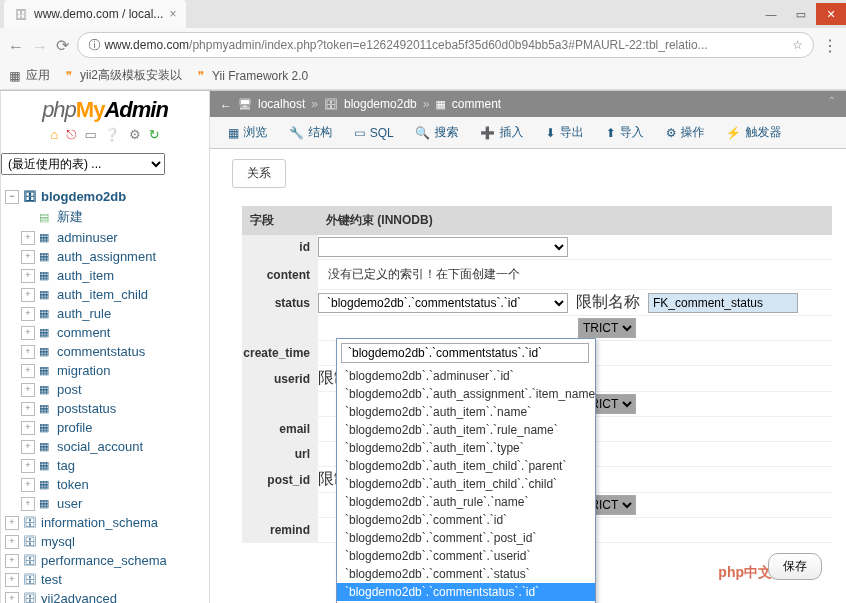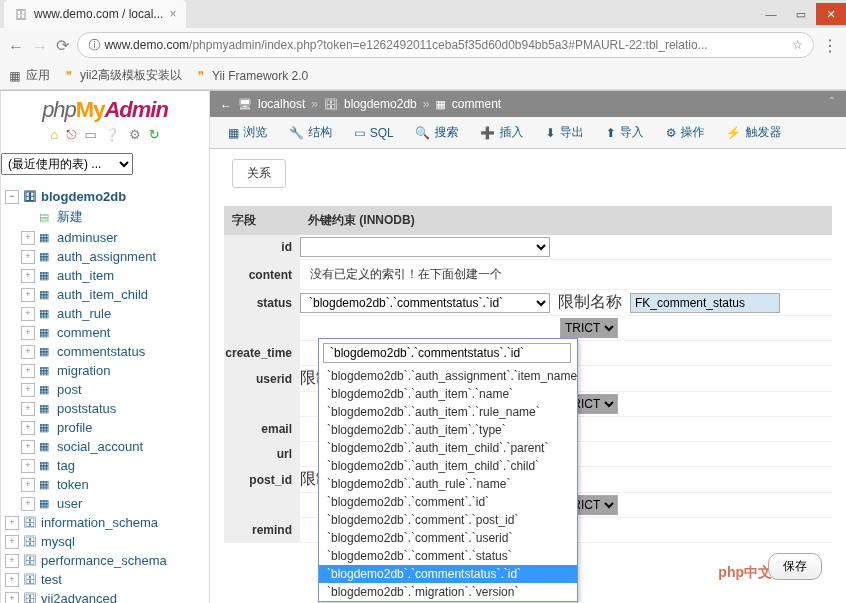--- a/index.html
+++ b/index.html
@@ -31,23 +31,23 @@
     
     
     .content { display: flex; height: calc(603px - 90px); }
     
     
     .sidebar { width: 210px; background: #fff; border: 1px solid #ddd; border-top: none; box-shadow: 1px 0 2px rgba(0,0,0,0.1); }
     .logo { text-align: center; padding: 6px 0 2px; }
     .logo-text { font-size: 22px; font-weight: bold; letter-spacing: -1px; }
     .logo-php { color: #666; font-style: italic; font-weight: normal; }
     .logo-my { color: #f90; }
-    .logo-admin { color: #be185d; font-style: italic; }
+    .logo-admin { color: #000000; font-style: italic; }
     .logo-icons { display: flex; justify-content: center; gap: 8px; padding: 2px 0 6px; font-size: 13px; }
-    .recent-tables { width: 132px; margin: 4px auto 8px; font-size: 12px; padding: 2px; }
+    .recent-tables { width: 164px; margin: 4px auto 8px; font-size: 12px; padding: 2px; }
     
     .db-tree { padding: 4px 4px 0 4px; }
     .tree-row { display: flex; align-items: center; padding: 2px 0; font-size: 13px; color: #235a81; }
     .tree-row .indent1 { width: 16px; }
     .expand { width: 14px; height: 14px; border: 1px solid #bbb; display: inline-flex; align-items: center; justify-content: center; font-size: 9px; color: #888; margin-right: 4px; line-height: 1; background: #fff; }
     .tree-icon { width: 14px; margin-right: 4px; font-size: 11px; }
     .tree-lbl { cursor: pointer; }
     .tree-row.selected { font-weight: bold; }
     
     
@@ -56,21 +56,21 @@
     .bc-sep { color: #ccc; }
     .bc-icon { font-size: 11px; }
     
     .tabs { display: flex; background: #f6f6f6; border-bottom: 1px solid #ccc; height: 32px; align-items: center; padding: 0 8px; gap: 2px; }
     .tab-item { display: flex; align-items: center; gap: 4px; padding: 6px 10px; color: #235a81; font-size: 12px; cursor: pointer; }
     .tab-item .ti-icon { font-size: 12px; }
     
     .subtab-row { padding: 10px 0 12px 22px; }
     .subtab { display: inline-block; border: 1px solid #ccc; border-radius: 3px; padding: 5px 14px; background: #fff; font-size: 12px; color: #333; }
     
-    .fk-area { margin: 6px 14px 0 14px; }
+    .fk-area { margin: 6px 14px 0 32px; }
     .fk-header { background: #d9d9d9; display: flex; padding: 6px 8px; font-weight: bold; font-size: 12px; color: #333; }
     .fk-header .col-field { width: 76px; }
     .fk-header .col-fk { flex: 1; }
     
     .fk-row { display: flex; align-items: center; border-bottom: 1px solid #f0f0f0; min-height: 25px; font-size: 12px; }
     .fk-field { width: 76px; text-align: right; padding-right: 8px; font-weight: bold; color: #333; background: #eee; align-self: stretch; display: flex; align-items: center; justify-content: flex-end; }
     .fk-content { flex: 1; padding: 2px 0; display: flex; align-items: center; gap: 8px; }
     .fk-select { width: 250px; height: 20px; font-size: 12px; border: 1px solid #aaa; background: #fff; padding: 0 4px; }
     .fk-name-lbl { font-size: 16px; color: #333; }
     .fk-name-input { width: 150px; height: 20px; border: 1px solid #aaa; background: #d4e6f4; padding: 0 4px; font-size: 12px; }
@@ -410,20 +410,21 @@
           </div>
           <div class="fk-row">
             <div class="fk-field">remind</div>
             <div class="fk-content"></div>
           </div>
         </div>
 
       <div class="dropdown">
         <input class="dd-input" value="`blogdemo2db`.`commentstatus`.`id`" style="">
         <div class="dd-list" id="dd-list">
+            <div class="dd-item">`blogdemo2db`.`adminuser`.`id`</div>
             <div class="dd-item">`blogdemo2db`.`auth_assignment`.`item_name`</div>
             <div class="dd-item">`blogdemo2db`.`auth_item`.`name`</div>
             <div class="dd-item">`blogdemo2db`.`auth_item`.`rule_name`</div>
             <div class="dd-item">`blogdemo2db`.`auth_item`.`type`</div>
             <div class="dd-item">`blogdemo2db`.`auth_item_child`.`parent`</div>
             <div class="dd-item">`blogdemo2db`.`auth_item_child`.`child`</div>
             <div class="dd-item">`blogdemo2db`.`auth_rule`.`name`</div>
             <div class="dd-item">`blogdemo2db`.`comment`.`id`</div>
             <div class="dd-item">`blogdemo2db`.`comment`.`post_id`</div>
             <div class="dd-item">`blogdemo2db`.`comment`.`userid`</div>

